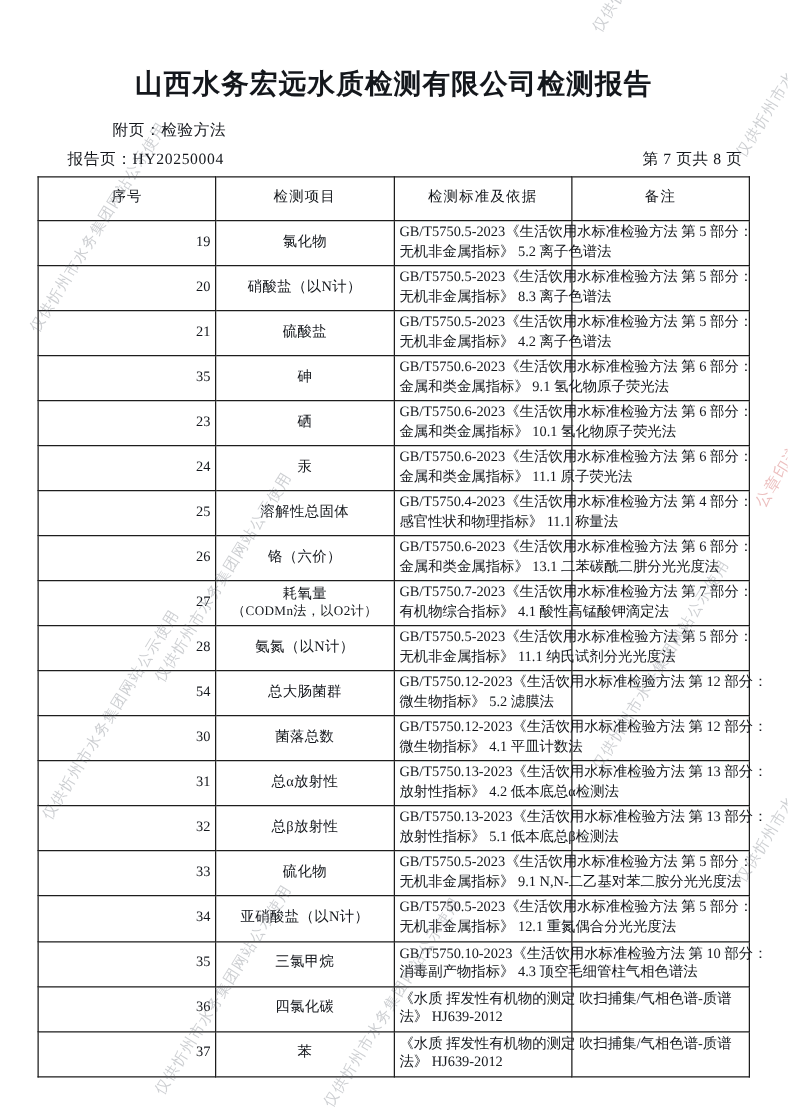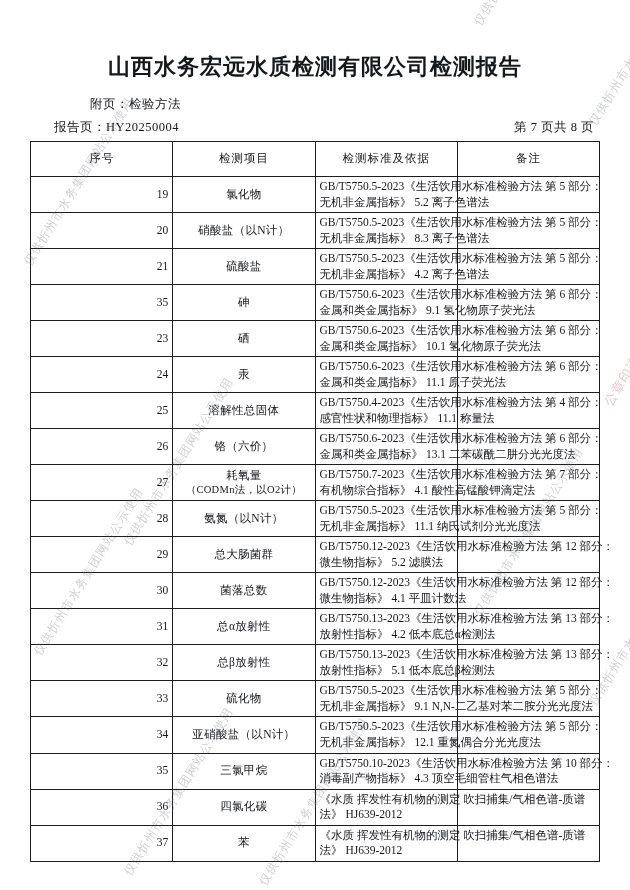--- a/index.html
+++ b/index.html
@@ -235,21 +235,21 @@
         <tr>
           <td class="no">28</td>
           <td class="item"><span>氨氮（以N计）</span></td>
           <td class="std">
             <span class="std-l1">GB/T5750.5-2023《生活饮用水标准检验方法 第 5 部分：</span>
             <span class="std-l2">无机非金属指标》 11.1 纳氏试剂分光光度法</span>
           </td>
           <td class="remark"></td>
         </tr>
         <tr>
-          <td class="no">29</td>
+          <td class="no">54</td>
           <td class="item"><span>总大肠菌群</span></td>
           <td class="std">
             <span class="std-l1">GB/T5750.12-2023《生活饮用水标准检验方法 第 12 部分：</span>
             <span class="std-l2">微生物指标》 5.2 滤膜法</span>
           </td>
           <td class="remark"></td>
         </tr>
         <tr>
           <td class="no">30</td>
           <td class="item"><span>菌落总数</span></td>

